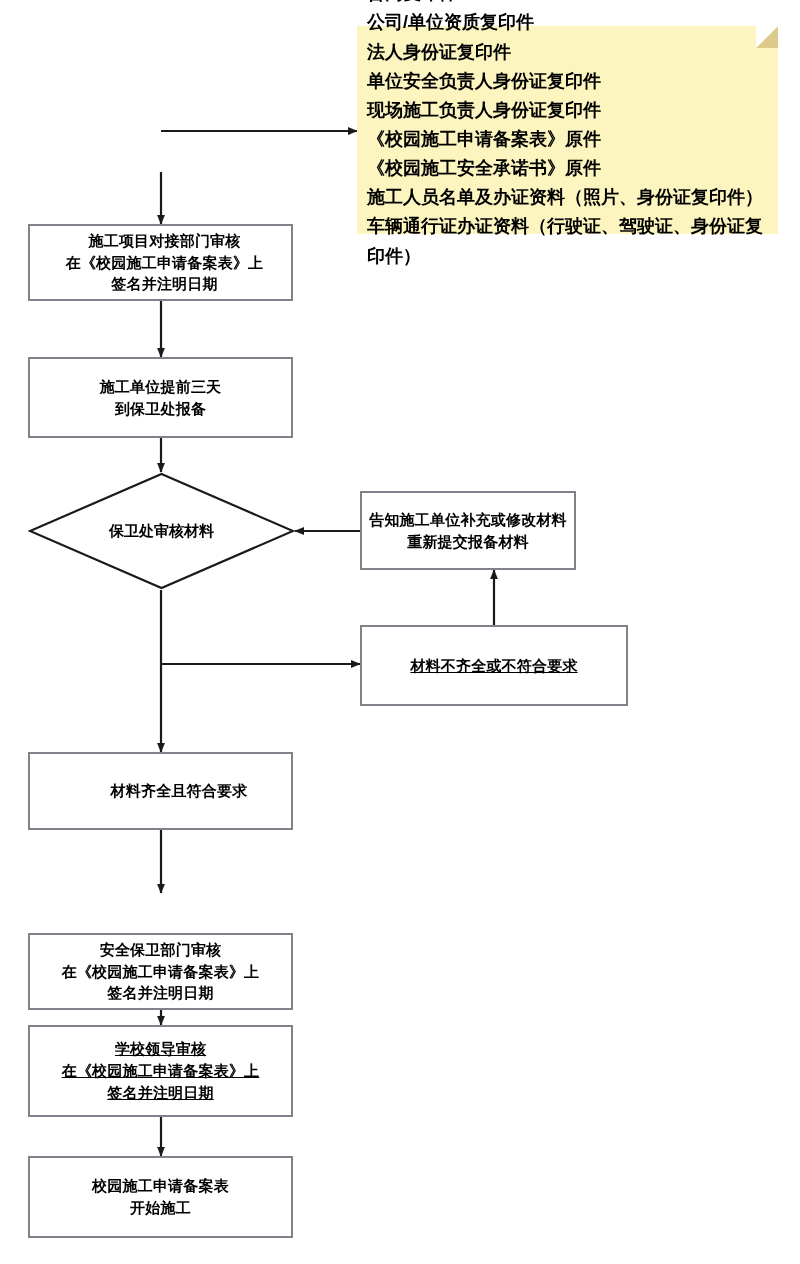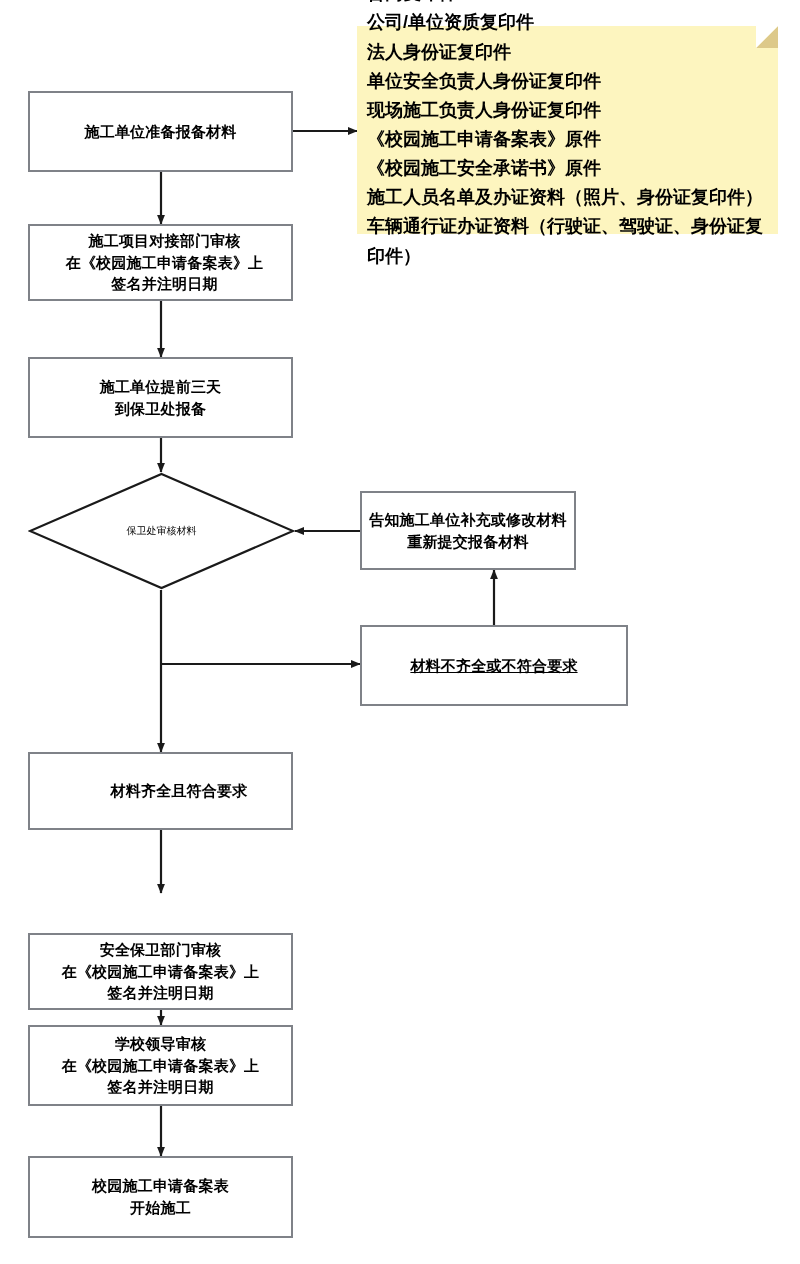--- a/index.html
+++ b/index.html
@@ -46,22 +46,22 @@
     position: absolute;
     left: 0;
     top: 0;
     width: 100%;
     height: 100%;
     display: flex;
     align-items: center;
     justify-content: center;
     text-align: center;
     color: #000000;
-    font-weight: normal;
-    font-size: 10px;
+    font-weight: bold;
+    font-size: 15px;
     line-height: 1.45;
     white-space: pre-line;
   }
   .note {
     position: absolute;
     box-sizing: border-box;
     background: #fdf5bf;
     color: #000000;
     font-weight: bold;
     font-size: 18px;
@@ -152,23 +152,20 @@
 单位安全负责人身份证复印件
 现场施工负责人身份证复印件
 《校园施工申请备案表》原件
 《校园施工安全承诺书》原件
 施工人员名单及办证资料（照片、身份证复印件）
 车辆通行证办证资料（行驶证、驾驶证、身份证复印件）</span>
   </div>
   <div class="note-fold" style="left:756px; top:26px; border-width:0 0 22px 22px; border-color:transparent transparent #ddc98a transparent;"></div>
   <div class="note-fold" style="left:756px; top:26px; border-width:22px 22px 0 0; border-color:#ffffff transparent transparent transparent;"></div>
 
-  <div class="node" style="left:28px; top:91px; width:265px; height:81px;">
-    <span>施工单位准备报备材料</span>
-  </div>
 
   <div class="node" style="left:28px; top:224px; width:265px; height:77px;padding-left:8px;">
     <span>施工项目对接部门审核
 在《校园施工申请备案表》上
 签名并注明日期</span>
   </div>
 
   <div class="node" style="left:28px; top:357px; width:265px; height:81px;">
     <span>施工单位提前三天
 到保卫处报备</span>
@@ -184,21 +181,21 @@
   <div class="node" style="left:28px; top:752px; width:265px; height:78px;padding-left:37px;">
     <span>材料齐全且符合要求</span>
   </div>
 
   <div class="node" style="left:28px; top:933px; width:265px; height:77px;">
     <span>安全保卫部门审核
 在《校园施工申请备案表》上
 签名并注明日期</span>
   </div>
 
-  <div class="node" style="left:28px; top:1025px; width:265px; height:81px;">
+  <div class="node" style="left:28px; top:1025px; width:265px; height:92px;text-decoration:underline;">
     <span>学校领导审核
 在《校园施工申请备案表》上
 签名并注明日期</span>
   </div>
 
   <div class="node" style="left:28px; top:1156px; width:265px; height:82px;">
     <span>校园施工申请备案表
 开始施工</span>
   </div>
 

